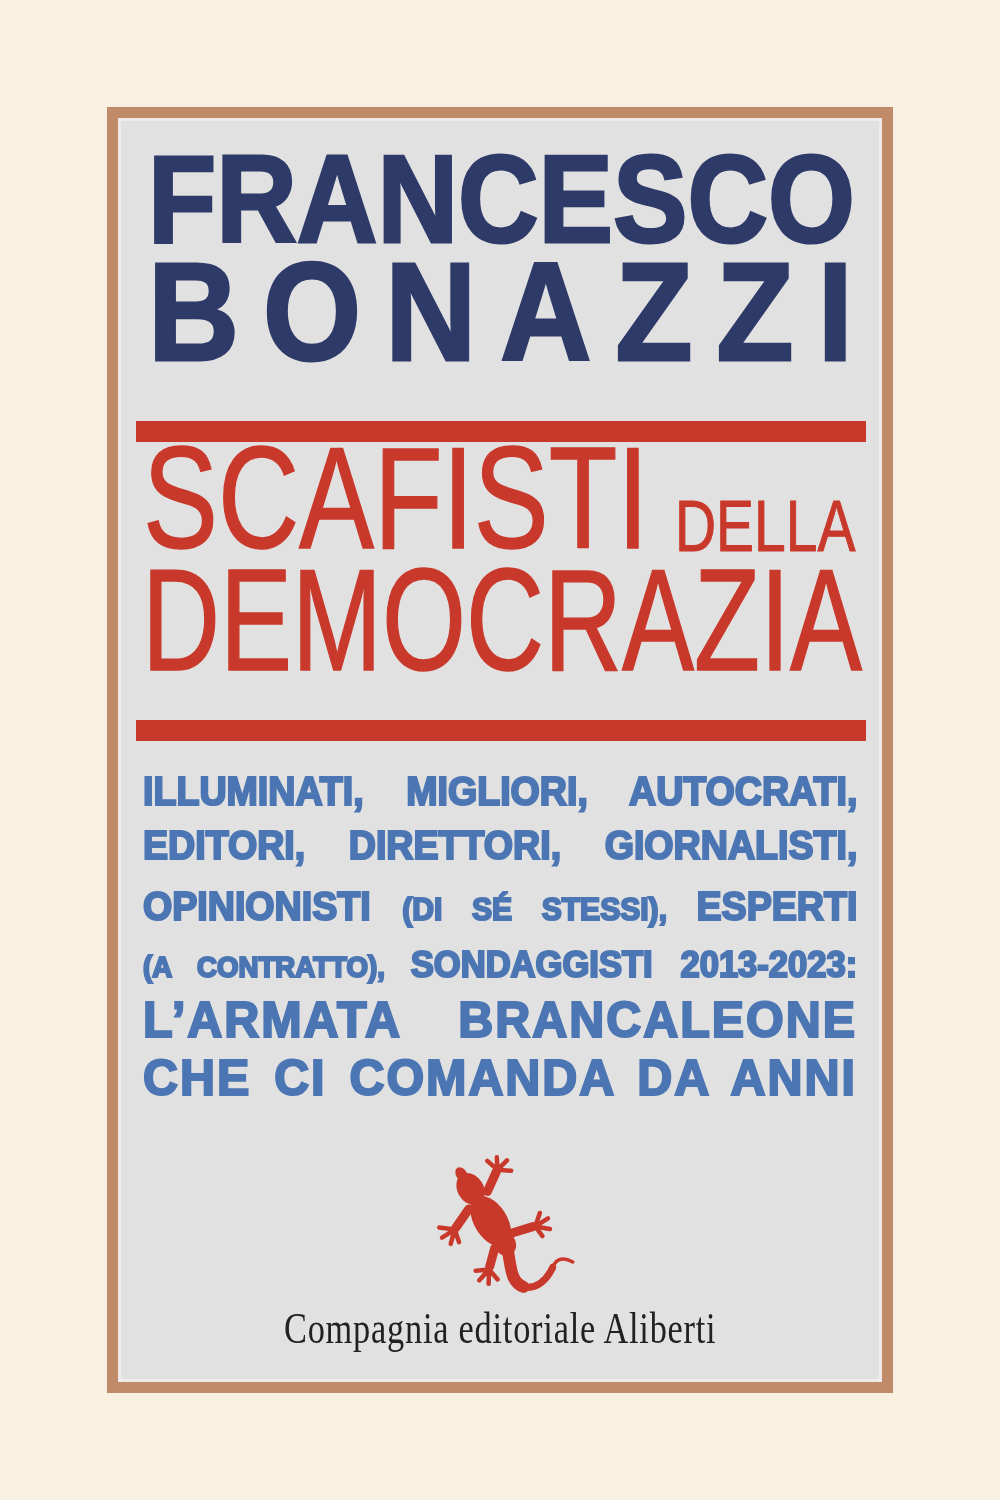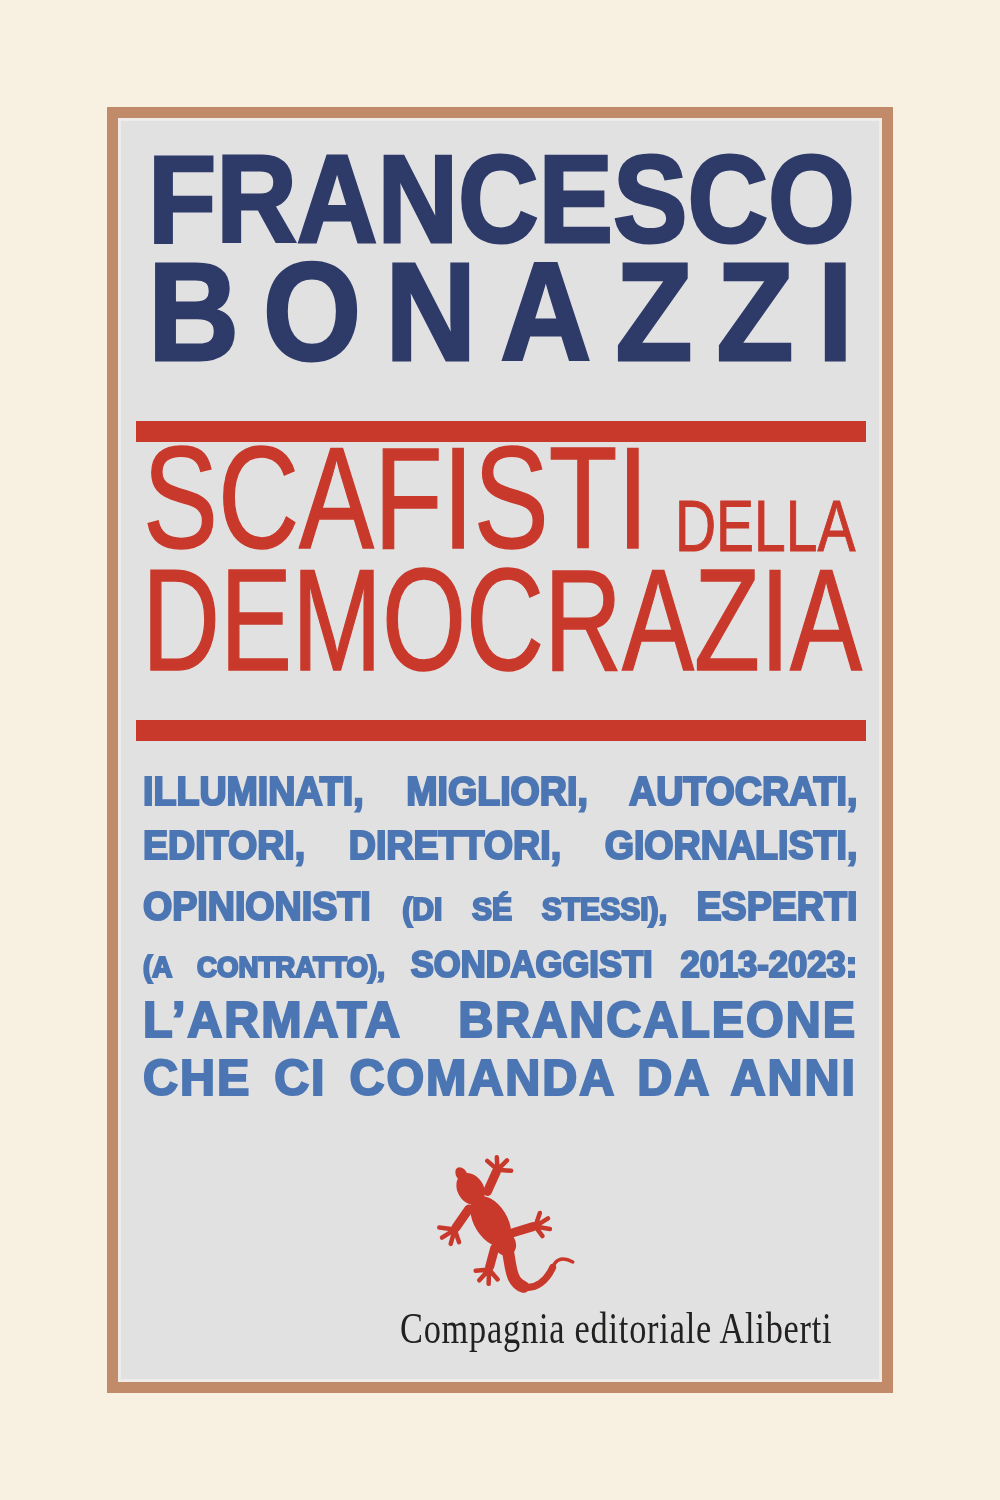--- a/index.html
+++ b/index.html
@@ -36,21 +36,21 @@
     color:var(--navy,#2e3a68);font-weight:bold;
     -webkit-text-stroke:3px var(--navy,#2e3a68);
   }
   .titleword{
     color:var(--red,#c9392b);
     -webkit-text-stroke:1.5px var(--red,#c9392b);
   }
   .rule{position:absolute;left:136px;width:730px;height:21px;background:var(--red,#c9392b);}
   .publisher-row{
     position:absolute;left:107px;top:1305px;width:786px;
-    display:flex;justify-content:flex-end;
+    display:flex;justify-content:center;
   }
   .publisher{
     display:inline-block;transform:scaleX(.78);transform-origin:50% 50%;
     font-family:"Liberation Serif",serif;
     font-size:44px;letter-spacing:1px;line-height:1.1;
     color:var(--ink,#222120);white-space:nowrap;
   }
   .gecko{position:absolute;left:415px;top:1148px;overflow:visible;}
   .gecko *{stroke-linecap:round;}
 </style>

